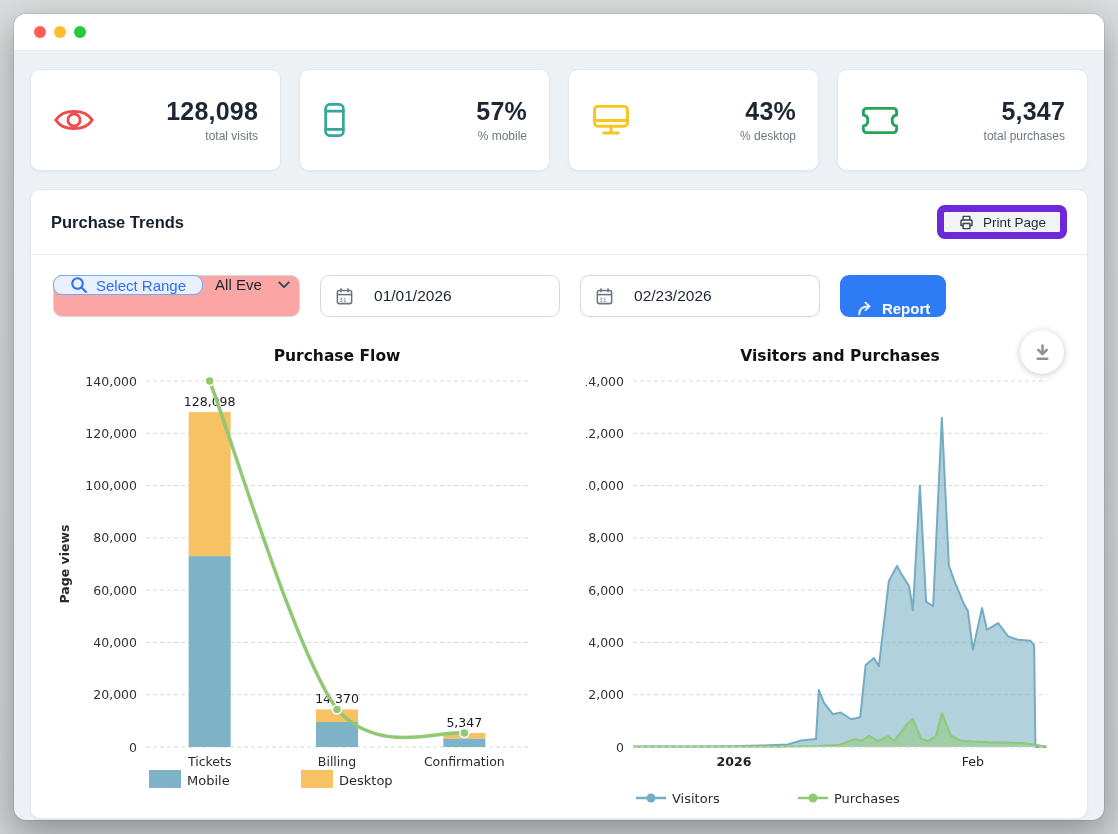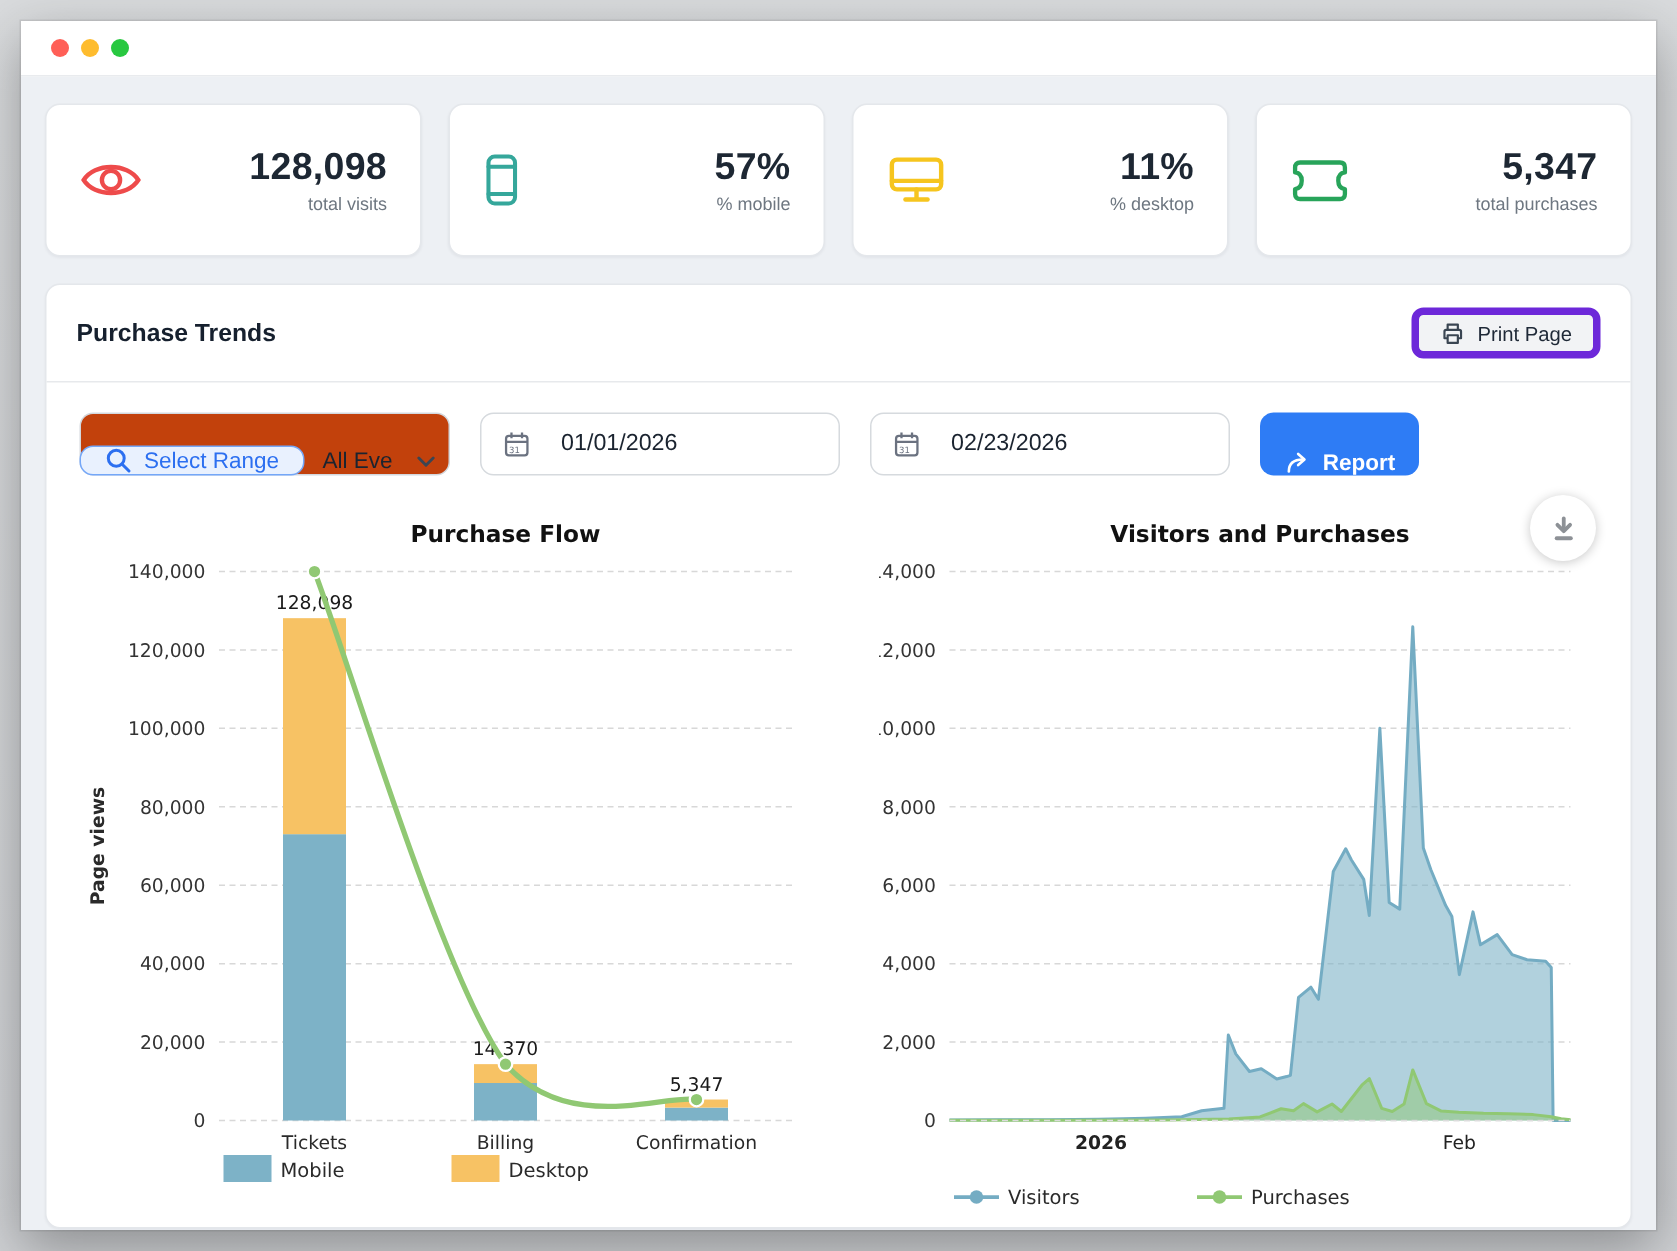--- a/index.html
+++ b/index.html
@@ -1,35 +1,35 @@
 <!DOCTYPE html>
 <html><head>
 <meta charset="utf-8">
 <style>
   * { margin:0; padding:0; box-sizing:border-box; }
   html,body { width:1118px; height:834px; overflow:hidden; }
   body { font-family:"Liberation Sans","DejaVu Sans",sans-serif; background:linear-gradient(180deg,#d9dbdd,#cfd1d4); position:relative; }
-  .window { position:absolute; left:14px; top:14px; width:1090px; height:806px; background:#edf0f4; border-radius:0; box-shadow:0 12px 34px rgba(0,0,0,.32), 0 0 0 1px rgba(0,0,0,.08); overflow:hidden; }
+  .window { position:absolute; left:14px; top:14px; width:1090px; height:806px; background:#edf0f4; border-radius:12px; box-shadow:0 12px 34px rgba(0,0,0,.32), 0 0 0 1px rgba(0,0,0,.08); overflow:hidden; }
   .titlebar { height:37px; background:#ffffff; border-bottom:1px solid #e9ebee; display:flex; align-items:center; padding-left:20px; gap:8px; }
   .tl-dot { width:12px; height:12px; border-radius:50%; display:inline-block; cursor:default; }
   .tl-red { background:#ff5f57; } .tl-yellow { background:#febc2e; } .tl-green { background:#28c840; }
   .content { padding:18px 16px 0 16px; }
   .stats-row { display:flex; gap:18px; }
   .stat-card { flex:1; height:102px; background:#fff; border:1px solid #e4e7eb; border-radius:10px; box-shadow:0 1px 2px rgba(16,24,40,.05); display:flex; align-items:center; justify-content:space-between; padding:0 22px; }
   .stat-icon { width:44px; display:flex; align-items:center; }
   .stat-text { text-align:right; }
   .stat-value { font-size:25px; font-weight:700; color:#1d2733; letter-spacing:.2px; }
   .stat-label { font-size:12px; color:#6e7781; margin-top:3px; }
   .trends-card { position:relative; margin-top:18px; background:#fff; border:1px solid #e4e7eb; border-radius:10px; box-shadow:0 1px 2px rgba(16,24,40,.05); height:630px; }
   .trends-header { height:64px; display:flex; align-items:center; justify-content:space-between; padding:0 20px; }
   .trends-title { font-size:16.5px; font-weight:700; color:#16202e; }
-  .print-btn { display:flex; align-items:center; gap:8px; height:34px; padding:0 14px; background:#f2f3f5; border:5px solid #6d28d9; border-radius:8px; font-size:13.5px; color:#1f2937; font-family:inherit; cursor:pointer; }
+  .print-btn { display:flex; align-items:center; gap:8px; height:34px; padding:0 14px; background:#f2f3f5; border:7px solid #6d28d9; border-radius:8px; font-size:13.5px; color:#1f2937; font-family:inherit; cursor:pointer; }
   .divider { border-top:1px solid #e7e9ec; }
   .filters-row { display:flex; align-items:center; gap:20px; margin:20px 22px 0 22px; }
-  .range-group { display:flex; align-items:flex-end; border:1px solid #d3d8de; border-radius:9px; height:42px; background:#c2410c; }
+  .range-group { display:flex; align-items:flex-start; border:1px solid #d3d8de; border-radius:9px; height:42px; background:#fca5a5; }
   .select-range-btn { display:flex; align-items:center; gap:8px; margin:-1px; padding:0 16px; border:1.5px solid #74a7f8; background:#e9f1fe; color:#2c6ff0; border-radius:9px; font-size:15px; font-weight:500; font-family:inherit; cursor:pointer; }
   .event-select { display:flex; align-items:center; gap:16px; padding:0 12px 0 13px; width:97px; font-size:15px; color:#1b2430; cursor:pointer; overflow:hidden; white-space:nowrap; }
   .date-field { display:flex; align-items:center; gap:20px; width:240px; height:42px; border:1px solid #d6dade; border-radius:9px; background:#fff; padding:0 14px; font-size:15.5px; color:#1b2430; cursor:text; }
   .report-btn { display:flex; align-items:flex-end; justify-content:center; gap:8px; height:42px; width:106px; background:#2e7cf5; border:none; border-radius:9px; color:#fff; font-size:15px; font-weight:600; font-family:inherit; cursor:pointer; }
   .charts-row { display:flex; margin-top:16px; }
   .chart-left { margin-left:18px; }
   .chart-right { margin-left:22px; }
   svg.chart { display:block; font-family:"DejaVu Sans",sans-serif; }
   .download-btn { position:absolute; top:140px; right:23px; width:44px; height:44px; border-radius:50%; background:#fff; border:none; box-shadow:0 1px 7px rgba(0,0,0,.22); display:flex; align-items:center; justify-content:center; cursor:pointer; }
 </style>
@@ -74,21 +74,21 @@
       <div class="stat-card">
         <span class="stat-icon">
           <svg width="40" height="34" viewBox="0 0 34 30" fill="none" stroke="#f6c51e" stroke-width="2.6" stroke-linecap="round" stroke-linejoin="round">
             <rect x="2.5" y="3" width="29" height="17.5" rx="3"></rect>
             <line x1="2.5" y1="15.5" x2="31.5" y2="15.5"></line>
             <line x1="17" y1="20.5" x2="17" y2="25.5"></line>
             <line x1="10.5" y1="26.5" x2="23.5" y2="26.5"></line>
           </svg>
         </span>
         <div class="stat-text">
-          <div class="stat-value">11%</div>
+          <div class="stat-value">43%</div>
           <div class="stat-label">% desktop</div>
         </div>
       </div>
       <div class="stat-card">
         <span class="stat-icon">
           <svg width="40" height="31" viewBox="0 0 36 28" fill="none" stroke="#28a45a" stroke-width="2.6" stroke-linejoin="round">
             <path d="M6 3 H30 Q33 3 33 6 V9 Q29 9.5 29 14 Q29 18.5 33 19 V22 Q33 25 30 25 H6 Q3 25 3 22 V19 Q7 18.5 7 14 Q7 9.5 3 9 V6 Q3 3 6 3 Z"></path>
           </svg>
         </span>
         <div class="stat-text">

